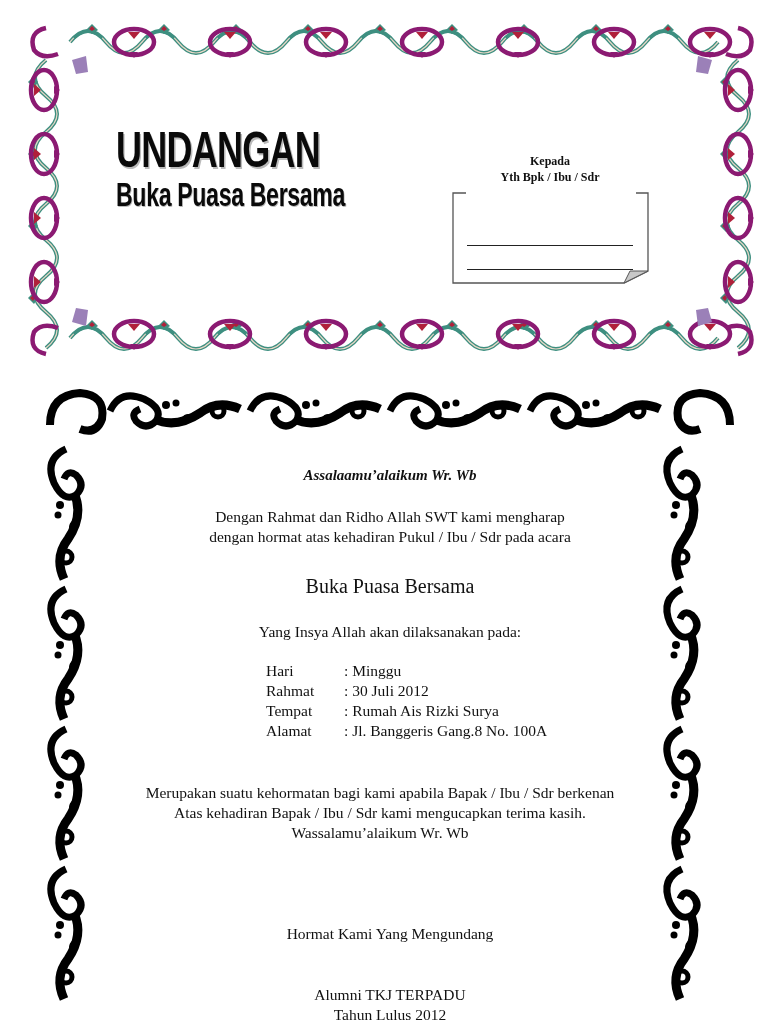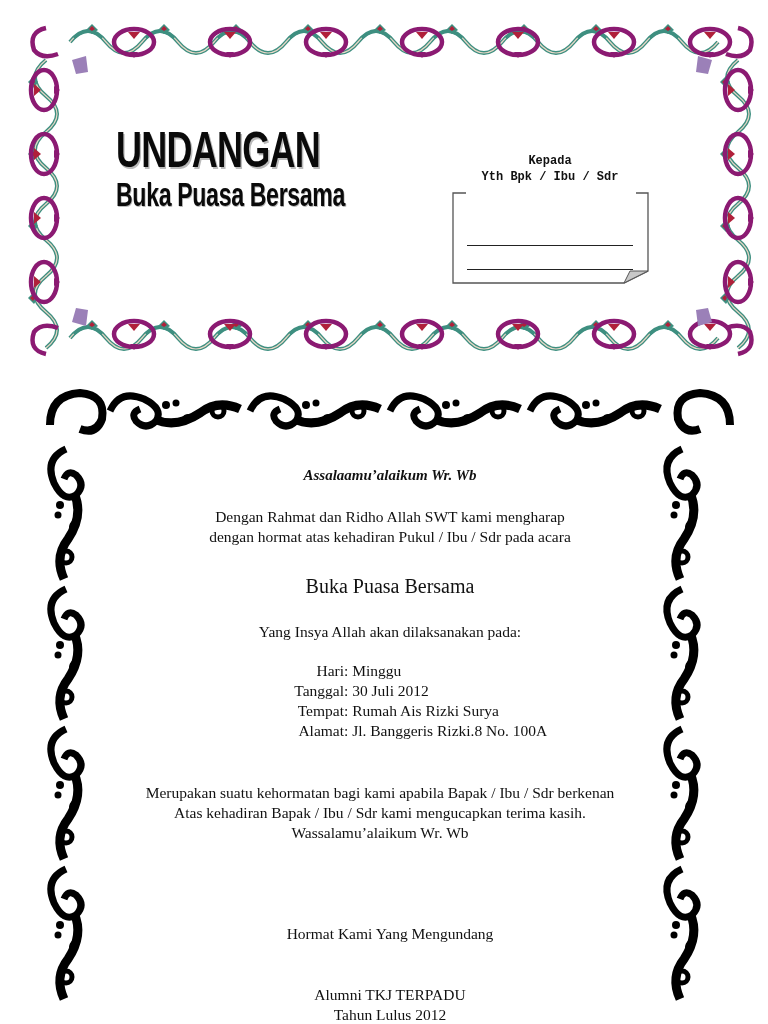--- a/index.html
+++ b/index.html
@@ -22,38 +22,38 @@
   .title-sub {
     font-family: "Liberation Sans", sans-serif; font-weight: bold;
     font-size: 34px; line-height: 36px; letter-spacing: -0.5px;
     transform: scaleX(0.68); transform-origin: center; display: block;
     color: #0a0a0a; text-shadow: 1px 1px 0 #bbb;
     white-space: nowrap; margin-left: -60px; margin-right: -60px;
   }
   .addressee { position: absolute; left: 428px; top: 133px; width: 196px; height: 130px; }
   .addressee-text {
     position: absolute; left: 0; top: 0; width: 196px; text-align: center;
-    font-weight: bold; font-size: 12px; line-height: 16px; font-family: Liberation Mono, monospace;
+    font-weight: bold; font-size: 12px; line-height: 16px; font-family: Liberation Serif, serif;
   }
   .env-svg { position: absolute; left: 0; top: 38px; }
   .address-line { position: absolute; height: 1px; background: #222; }
 
   
   .bottom-card { position: absolute; left: 40px; top: 385px; width: 700px; height: 660px; }
   .bottom-content {
     position: absolute; left: 0; top: 0; width: 700px; text-align: center;
     font-family: "Liberation Serif", serif; color: #111;
   }
   .greeting { position: absolute; left: 0; width: 700px; top: 82px; font-style: italic; font-weight: bold; font-size: 15px; }
   .intro { position: absolute; left: 0; width: 700px; top: 122px; font-size: 15.5px; line-height: 20px; }
   .event-title { position: absolute; left: 0; width: 700px; top: 190px; font-size: 20px; }
   .lead { position: absolute; left: 0; width: 700px; top: 238px; font-size: 15.5px; }
   .details { position: absolute; left: 226px; top: 276px; font-size: 15.5px; line-height: 20px; text-align: left; }
   .detail-row { display: flex; }
-  .detail-label { width: 78px; text-align: right; }
+  .detail-label { width: 78px; }
   .closing { position: absolute; left: 50px; width: 580px; top: 398px; font-size: 15.5px; line-height: 20px; }
   .signoff { position: absolute; left: 0; width: 700px; top: 540px; font-size: 15.5px; }
   .org { position: absolute; left: 0; width: 700px; top: 600px; font-size: 15.5px; line-height: 20px; }
 </style>
 </head>
 <body>
 
 <div class="top-card">
   <svg class="border-svg" width="736" height="342" viewBox="0 0 736 342">
     <defs>
@@ -242,30 +242,30 @@
     <div class="event-title">Buka Puasa Bersama</div>
 
     <div class="lead">Yang Insya Allah akan dilaksanakan pada:</div>
 
     <div class="details">
       <div class="detail-row">
         <span class="detail-label">Hari</span>
         <span>: Minggu</span>
       </div>
       <div class="detail-row">
-        <span class="detail-label">Tanggal</span>
+        <span class="detail-label">Rahmat</span>
         <span>: 30 Juli 2012</span>
       </div>
       <div class="detail-row">
         <span class="detail-label">Tempat</span>
         <span>: Rumah Ais Rizki Surya</span>
       </div>
       <div class="detail-row">
         <span class="detail-label">Alamat</span>
-        <span>: Jl. Banggeris Rizki.8 No. 100A</span>
+        <span>: Jl. Banggeris Gang.8 No. 100A</span>
       </div>
     </div>
 
     <div class="closing">
       <div>Merupakan suatu kehormatan bagi kami apabila Bapak / Ibu / Sdr berkenan</div>
       <div>Atas kehadiran Bapak / Ibu / Sdr kami mengucapkan terima kasih.</div>
       <div>Wassalamu’alaikum Wr. Wb</div>
     </div>
 
     <div class="signoff">Hormat Kami Yang Mengundang</div>

